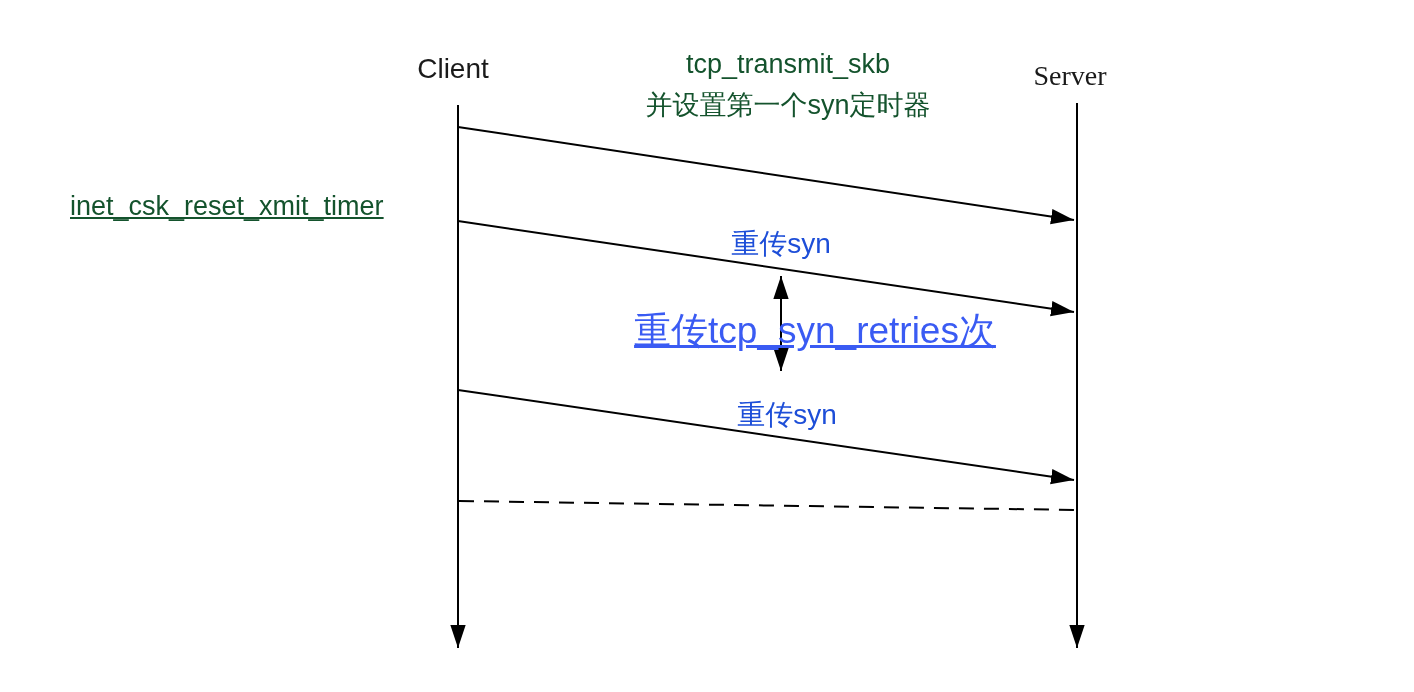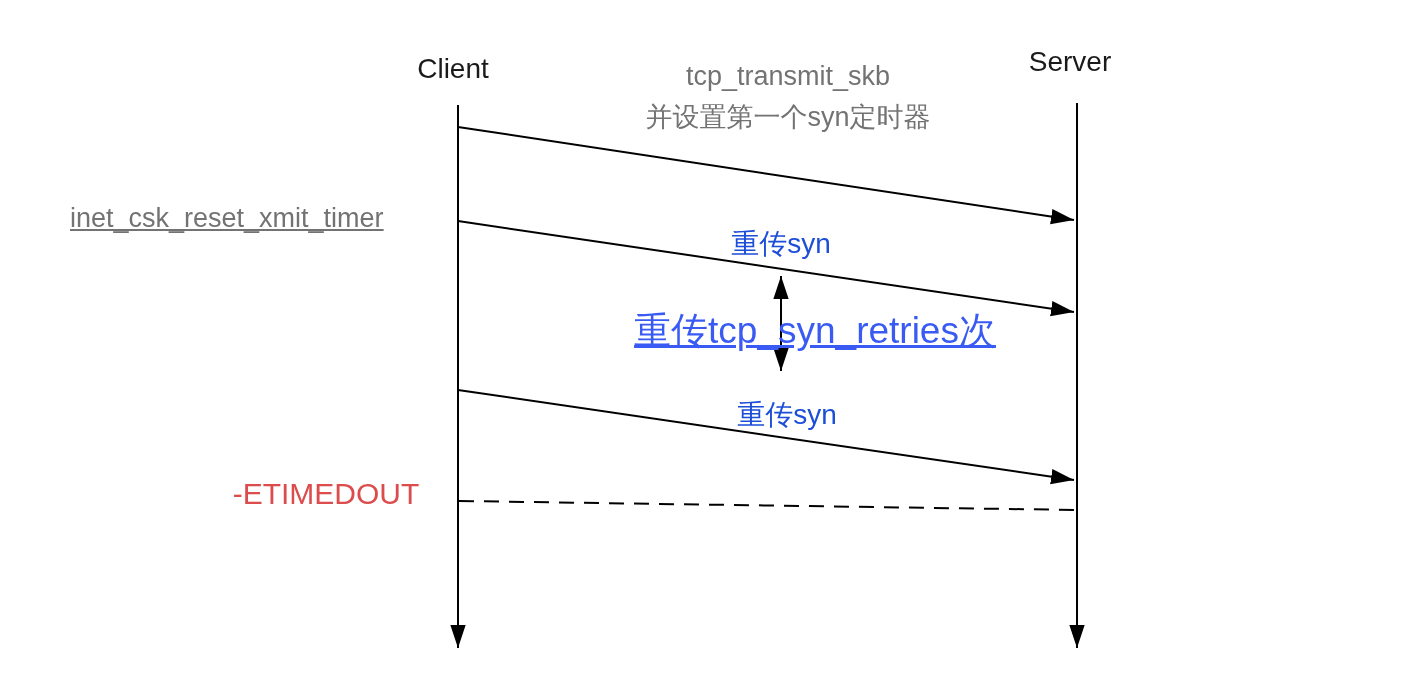--- a/index.html
+++ b/index.html
@@ -29,23 +29,23 @@
   }
   .centered {
     transform: translateX(-50%);
     text-align: center;
   }
   .participant {
     font-size: 28px;
     color: #1a1a1a;
   }
   .client-label  { left: 453px; top: 53px; }
-  .server-label  { left: 1070px; top: 46px; }
+  .server-label  { left: 1070px; top: 60px; font-family: Liberation Serif, serif; }
 
-  .purple { color: #737373; margin-top: 12px; }
+  .purple { color: #14532d; }
   .top-note {
     left: 788px;
     top: 44px;
     font-size: 27px;
     line-height: 41px;
   }
   .left-note {
     left: 70px;
     top: 191px;
     font-size: 27px;
@@ -103,15 +103,14 @@
     <div>并设置第一个syn定时器</div>
   </div>
 
   <div class="label purple left-note">inet_csk_reset_xmit_timer</div>
 
   <div class="label centered msg-label msg-1">重传syn</div>
   <div class="label centered msg-label msg-2">重传syn</div>
 
   <div class="label centered retry-note">重传tcp_syn_retries次</div>
 
-  <div class="label centered timeout-note">-ETIMEDOUT</div>
 
 </div>
 
 </body></html>

